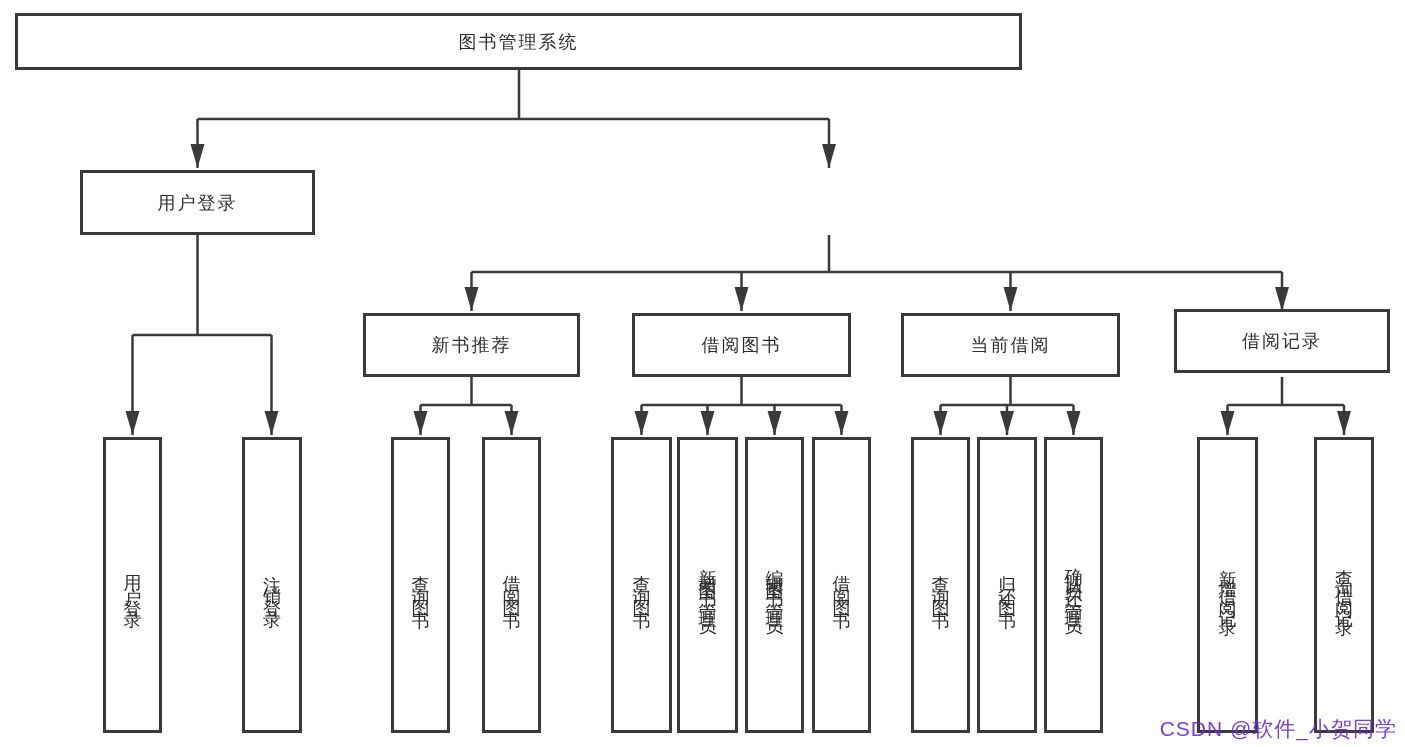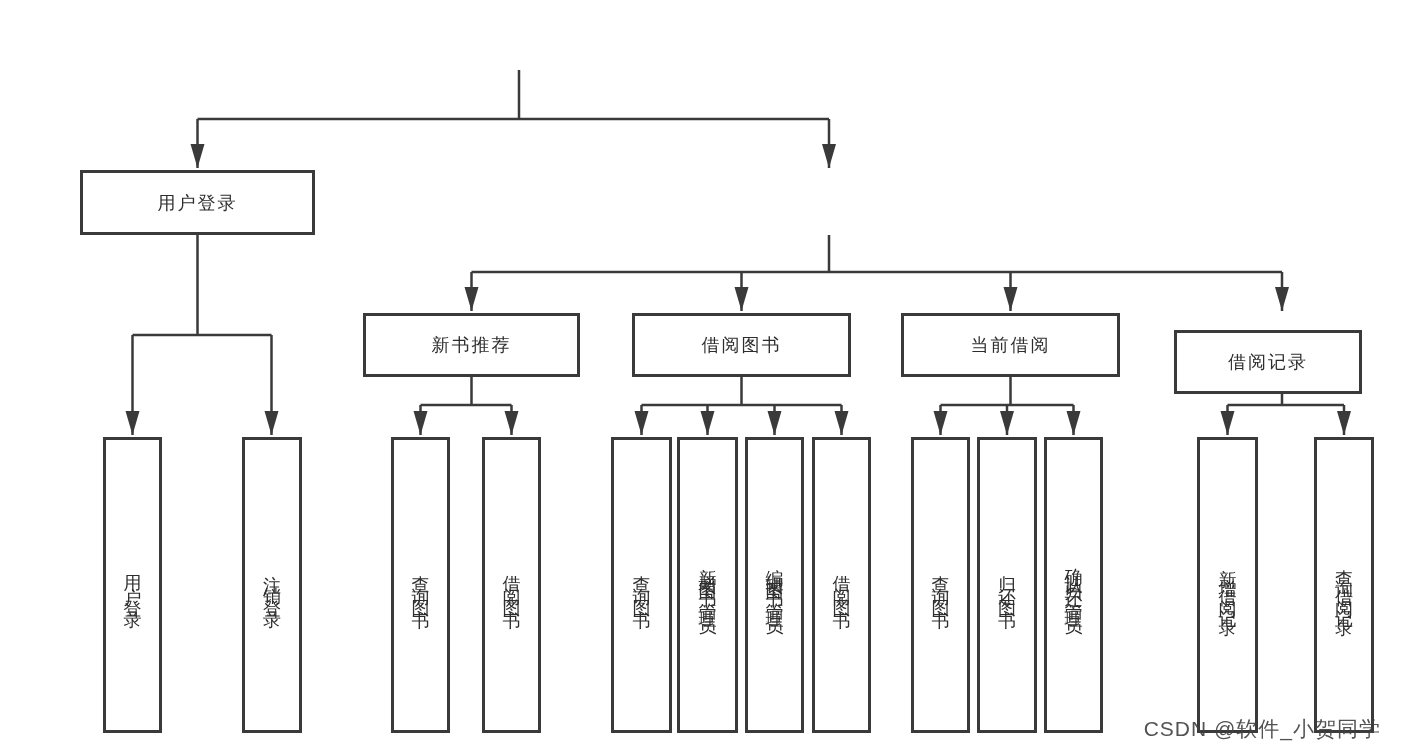--- a/index.html
+++ b/index.html
@@ -40,25 +40,25 @@
     text-orientation: mixed;
     font-size: 18px;
     letter-spacing: 12px;
     line-height: 1;
     white-space: nowrap;
     color: #2d2d2d;
   }
   .leaf { top: 437px; height: 296px; width: 59px; }
   .watermark {
     position: absolute;
-    right: 24px;
+    right: 8px;
     bottom: 4px;
     font-size: 21px;
     letter-spacing: 1px;
-    color: #404040;
+    color: #6d28d9;
     opacity: 0.9;
     z-index: 3;
     white-space: nowrap;
   }
 </style>
 </head>
 <body>
 
 <div id="canvas">
 
@@ -98,35 +98,38 @@
       <path d="M940.5,405 V435" marker-end="url(#arrow)"></path>
       <path d="M1007,405 V435" marker-end="url(#arrow)"></path>
       <path d="M1073.5,405 V435" marker-end="url(#arrow)"></path>
 
       <path d="M1282,377 V405 M1227.5,405 H1344"></path>
       <path d="M1227.5,405 V435" marker-end="url(#arrow)"></path>
       <path d="M1344,405 V435" marker-end="url(#arrow)"></path>
     </g>
   </svg>
 
+  <div class="node" style="left:15px; top:13px; width:1007px; height:57px;">
+    <span class="label-h">图书管理系统</span>
+  </div>
 
   <div class="node" style="left:80px; top:170px; width:235px; height:65px;">
     <span class="label-h">用户登录</span>
   </div>
 
   <div class="node" style="left:363px; top:313px; width:217px; height:64px;">
     <span class="label-h">新书推荐</span>
   </div>
   <div class="node" style="left:632px; top:313px; width:219px; height:64px;">
     <span class="label-h">借阅图书</span>
   </div>
   <div class="node" style="left:901px; top:313px; width:219px; height:64px;">
     <span class="label-h">当前借阅</span>
   </div>
-  <div class="node" style="left:1174px; top:330px; width:188px; height:64px;">
+  <div class="node" style="left:1174px; top:309px; width:216px; height:64px;">
     <span class="label-h">借阅记录</span>
   </div>
 
   <div class="node leaf" style="left:103px;">
     <span class="label-v">用户登录</span>
   </div>
   <div class="node leaf" style="left:242px; width:60px;">
     <span class="label-v">注销登录</span>
   </div>
 

